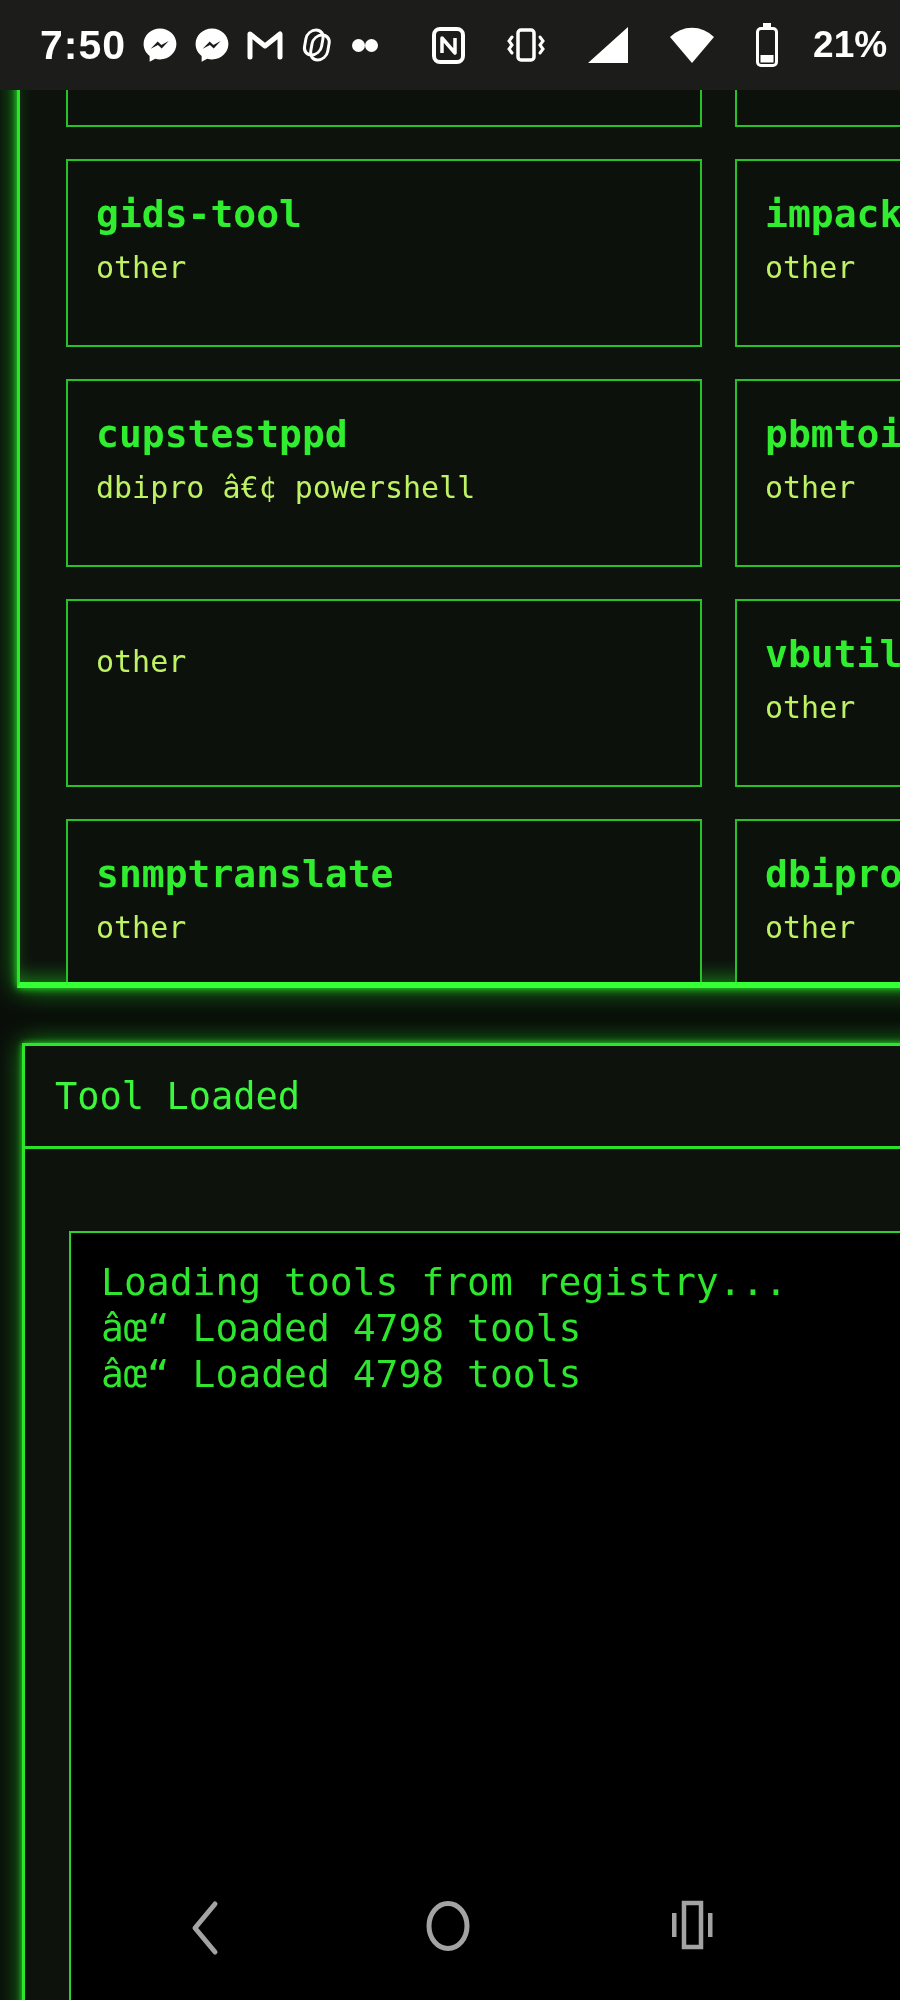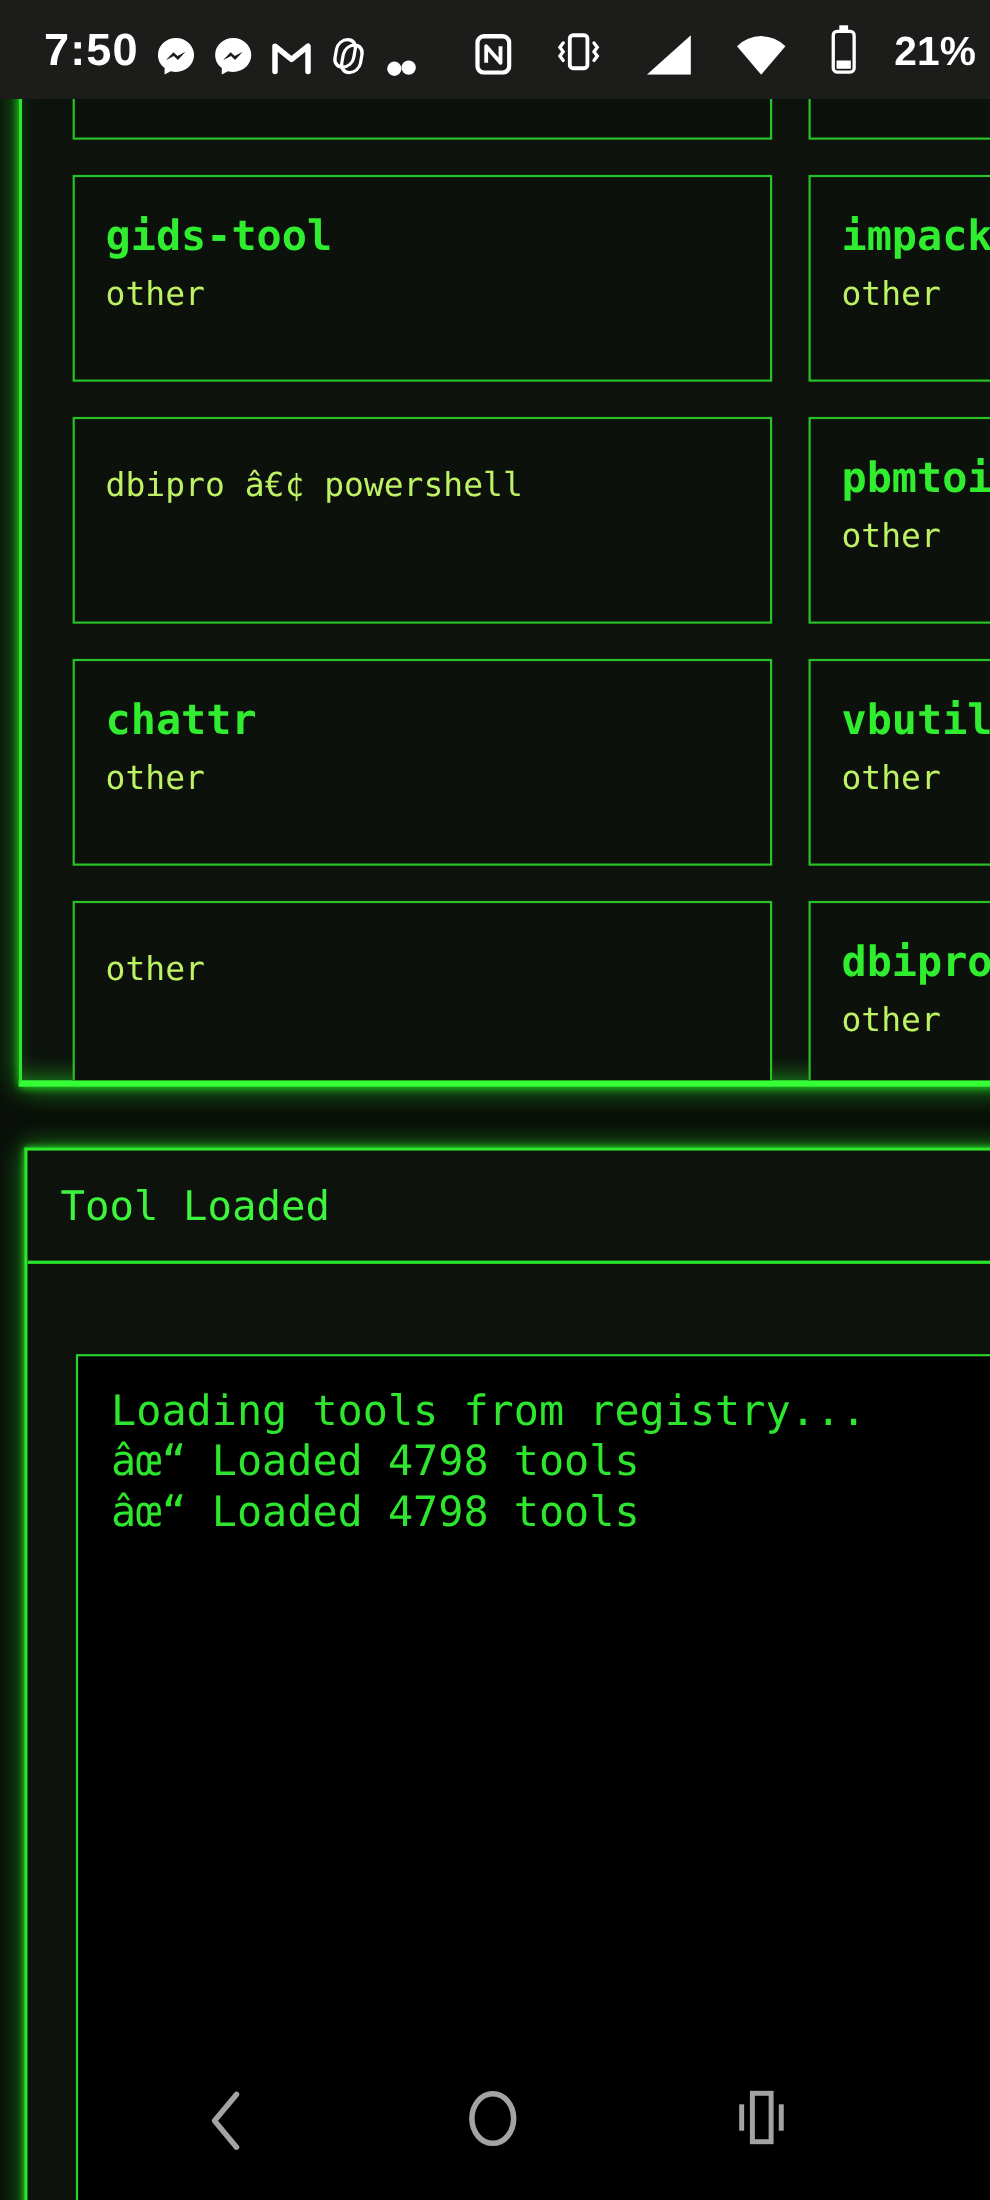--- a/index.html
+++ b/index.html
@@ -6,21 +6,21 @@
   .phone{
     position:relative;width:900px;height:2000px;overflow:hidden;
     background:#0a0e0a;font-family:"DejaVu Sans Mono",monospace;
   }
   
   .status-bar{
     position:absolute;top:0;left:0;width:900px;height:90px;z-index:50;
     background:#1c1c1a;display:flex;align-items:center;
     padding:0 42px 0 40px;box-sizing:border-box;color:#fff;
   }
-  .sb-left,.sb-right{display:flex;align-items:flex-end;gap:16px;}
+  .sb-left,.sb-right{display:flex;align-items:center;gap:16px;}
   .sb-right{margin-left:auto;gap:40px;}
   .sb-time{font-family:"Liberation Sans",sans-serif;font-weight:bold;font-size:41px;letter-spacing:1px;}
   .sb-pct{font-family:"Liberation Sans",sans-serif;font-weight:bold;font-size:37px;}
   .sb-dot{width:13px;height:13px;border-radius:50%;background:#fff;}
   .sb-icon{display:block;}
   
   .panel{
     position:absolute;background:#0d120d;box-sizing:border-box;
     border:3px solid #2ce62c;
     box-shadow:0 0 24px rgba(40,255,40,.55),0 0 6px rgba(40,255,40,.8);
@@ -125,37 +125,38 @@
       <div class="card">
         <div class="card-title">gids-tool</div>
         <div class="card-sub">other</div>
       </div>
       <div class="card">
         <div class="card-title">impack</div>
         <div class="card-sub">other</div>
       </div>
 
       <div class="card">
+        <div class="card-title">cupstestppd</div>
         <div class="card-sub">dbipro â€¢ powershell</div>
       </div>
       <div class="card">
         <div class="card-title">pbmtoi</div>
         <div class="card-sub">other</div>
       </div>
 
       <div class="card">
-        <div class="card-title">chattr</div>
         <div class="card-sub">other</div>
       </div>
       <div class="card">
         <div class="card-title">vbutil</div>
         <div class="card-sub">other</div>
       </div>
 
       <div class="card">
+        <div class="card-title">snmptranslate</div>
         <div class="card-sub">other</div>
       </div>
       <div class="card">
         <div class="card-title">dbipro</div>
         <div class="card-sub">other</div>
       </div>
 
     </div>
   </div>
 

